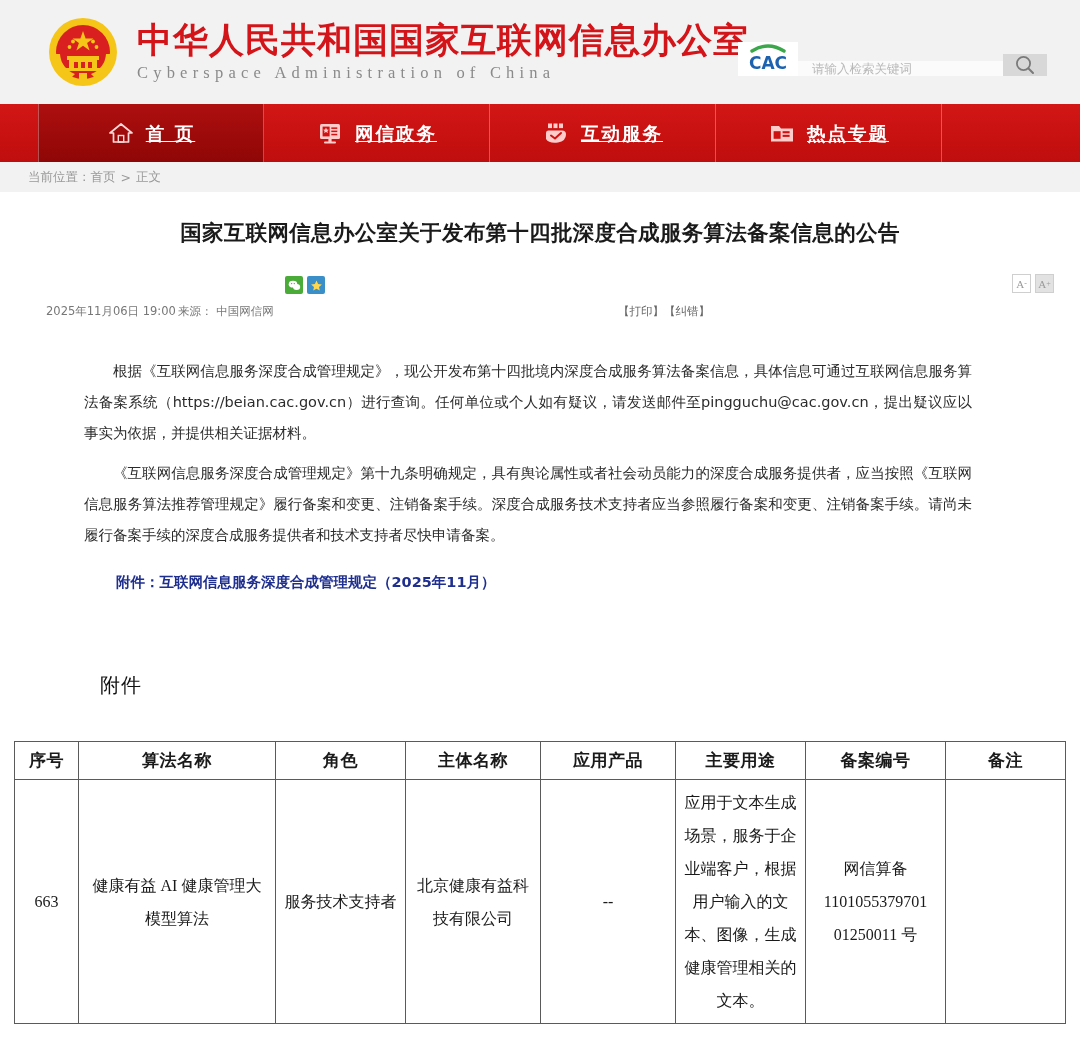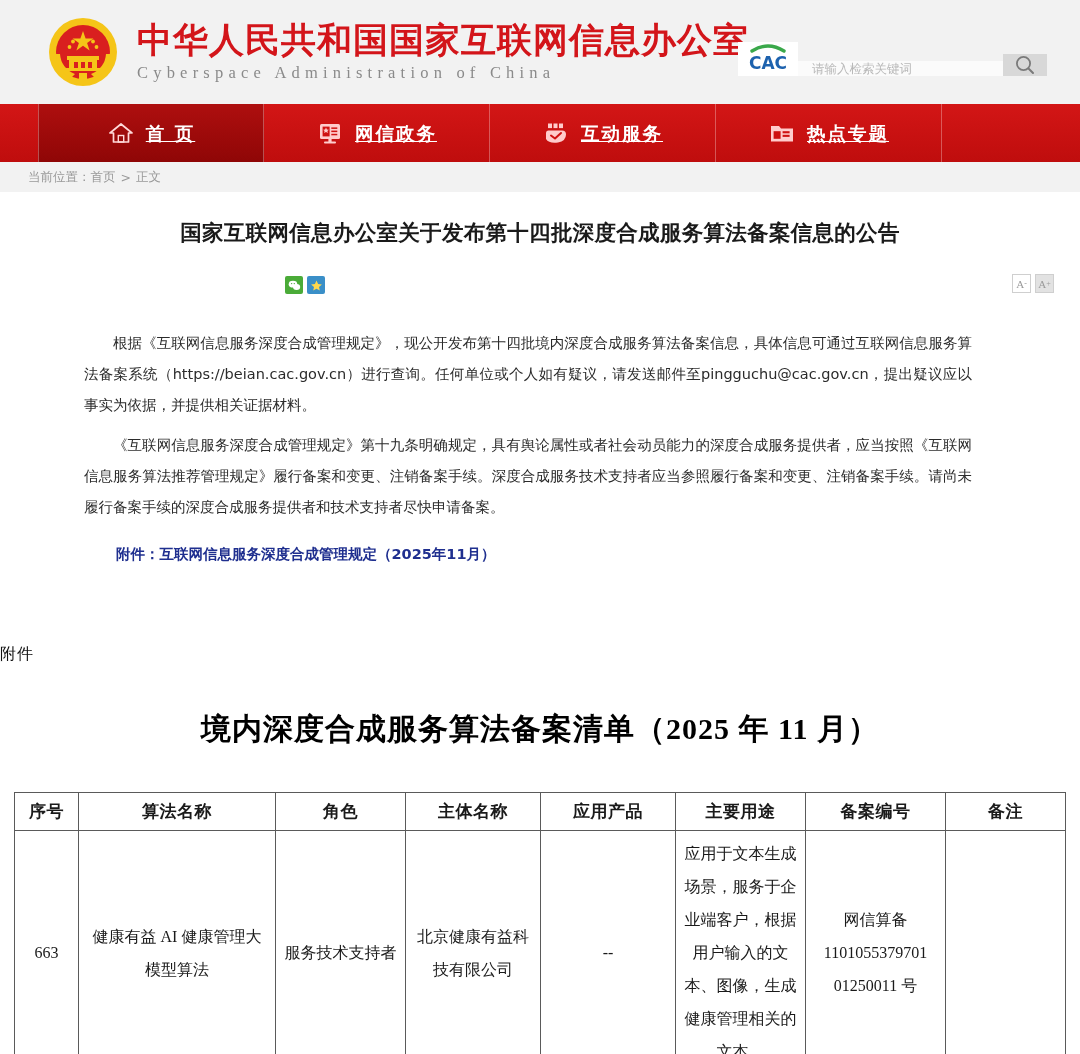--- a/index.html
+++ b/index.html
@@ -212,22 +212,23 @@
     font-size: 14.5px;
     font-weight: bold;
     color: #1f2f8f;
     cursor: pointer;
     line-height: 30px;
   }
 
   
   .attach-doc { margin-top: 75px; }
   .attach-label {
+    padding-left: 100px;
     font-family: Liberation Sans, sans-serif;
-    font-size: 16px;
+    font-size: 20px;
     color: #111;
     letter-spacing: 1px;
   }
   .attach-title {
     text-align: center;
     font-family: "Liberation Serif", serif;
     font-size: 30px;
     font-weight: bold;
     color: #000;
     margin-top: 44px;
@@ -414,30 +415,39 @@
         <span>A</span>
           <sup>-</sup>
       </div>
       <div class="fs-btn on">
         <span>A</span>
           <sup>+</sup>
       </div>
     </div>
   </div>
 
+  <div class="meta-row">
+    <span class="meta-date">2025年11月06日 19:00</span>
+    <span class="meta-source">
+      <span class="src-label">来源：</span>
+      <span>中国网信网</span>
+    </span>
+    <span class="meta-tools">
+      <a>【打印】【纠错】</a>
+    </span>
+  </div>
 
   <div class="body-wrap">
     <p class="para">根据《互联网信息服务深度合成管理规定》，现公开发布第十四批境内深度合成服务算法备案信息，具体信息可通过互联网信息服务算法备案系统（https://beian.cac.gov.cn）进行查询。任何单位或个人如有疑议，请发送邮件至pingguchu@cac.gov.cn，提出疑议应以事实为依据，并提供相关证据材料。</p>
     <p class="para">《互联网信息服务深度合成管理规定》第十九条明确规定，具有舆论属性或者社会动员能力的深度合成服务提供者，应当按照《互联网信息服务算法推荐管理规定》履行备案和变更、注销备案手续。深度合成服务技术支持者应当参照履行备案和变更、注销备案手续。请尚未履行备案手续的深度合成服务提供者和技术支持者尽快申请备案。</p>
     <div class="attach-link">附件：互联网信息服务深度合成管理规定（2025年11月）</div>
   </div>
 
   <div class="attach-doc">
     <div class="attach-label">附件</div>
-    <div class="attach-title">境内深度合成服务算法备案清单（2025 年 11 月）</div>
 
     <div class="tbl-wrap">
       <table class="reg">
         <colgroup>
           <col class="col-a">
             <col class="col-b">
             <col class="col-c">
             <col class="col-d">
           <col class="col-e">
             <col class="col-f">

